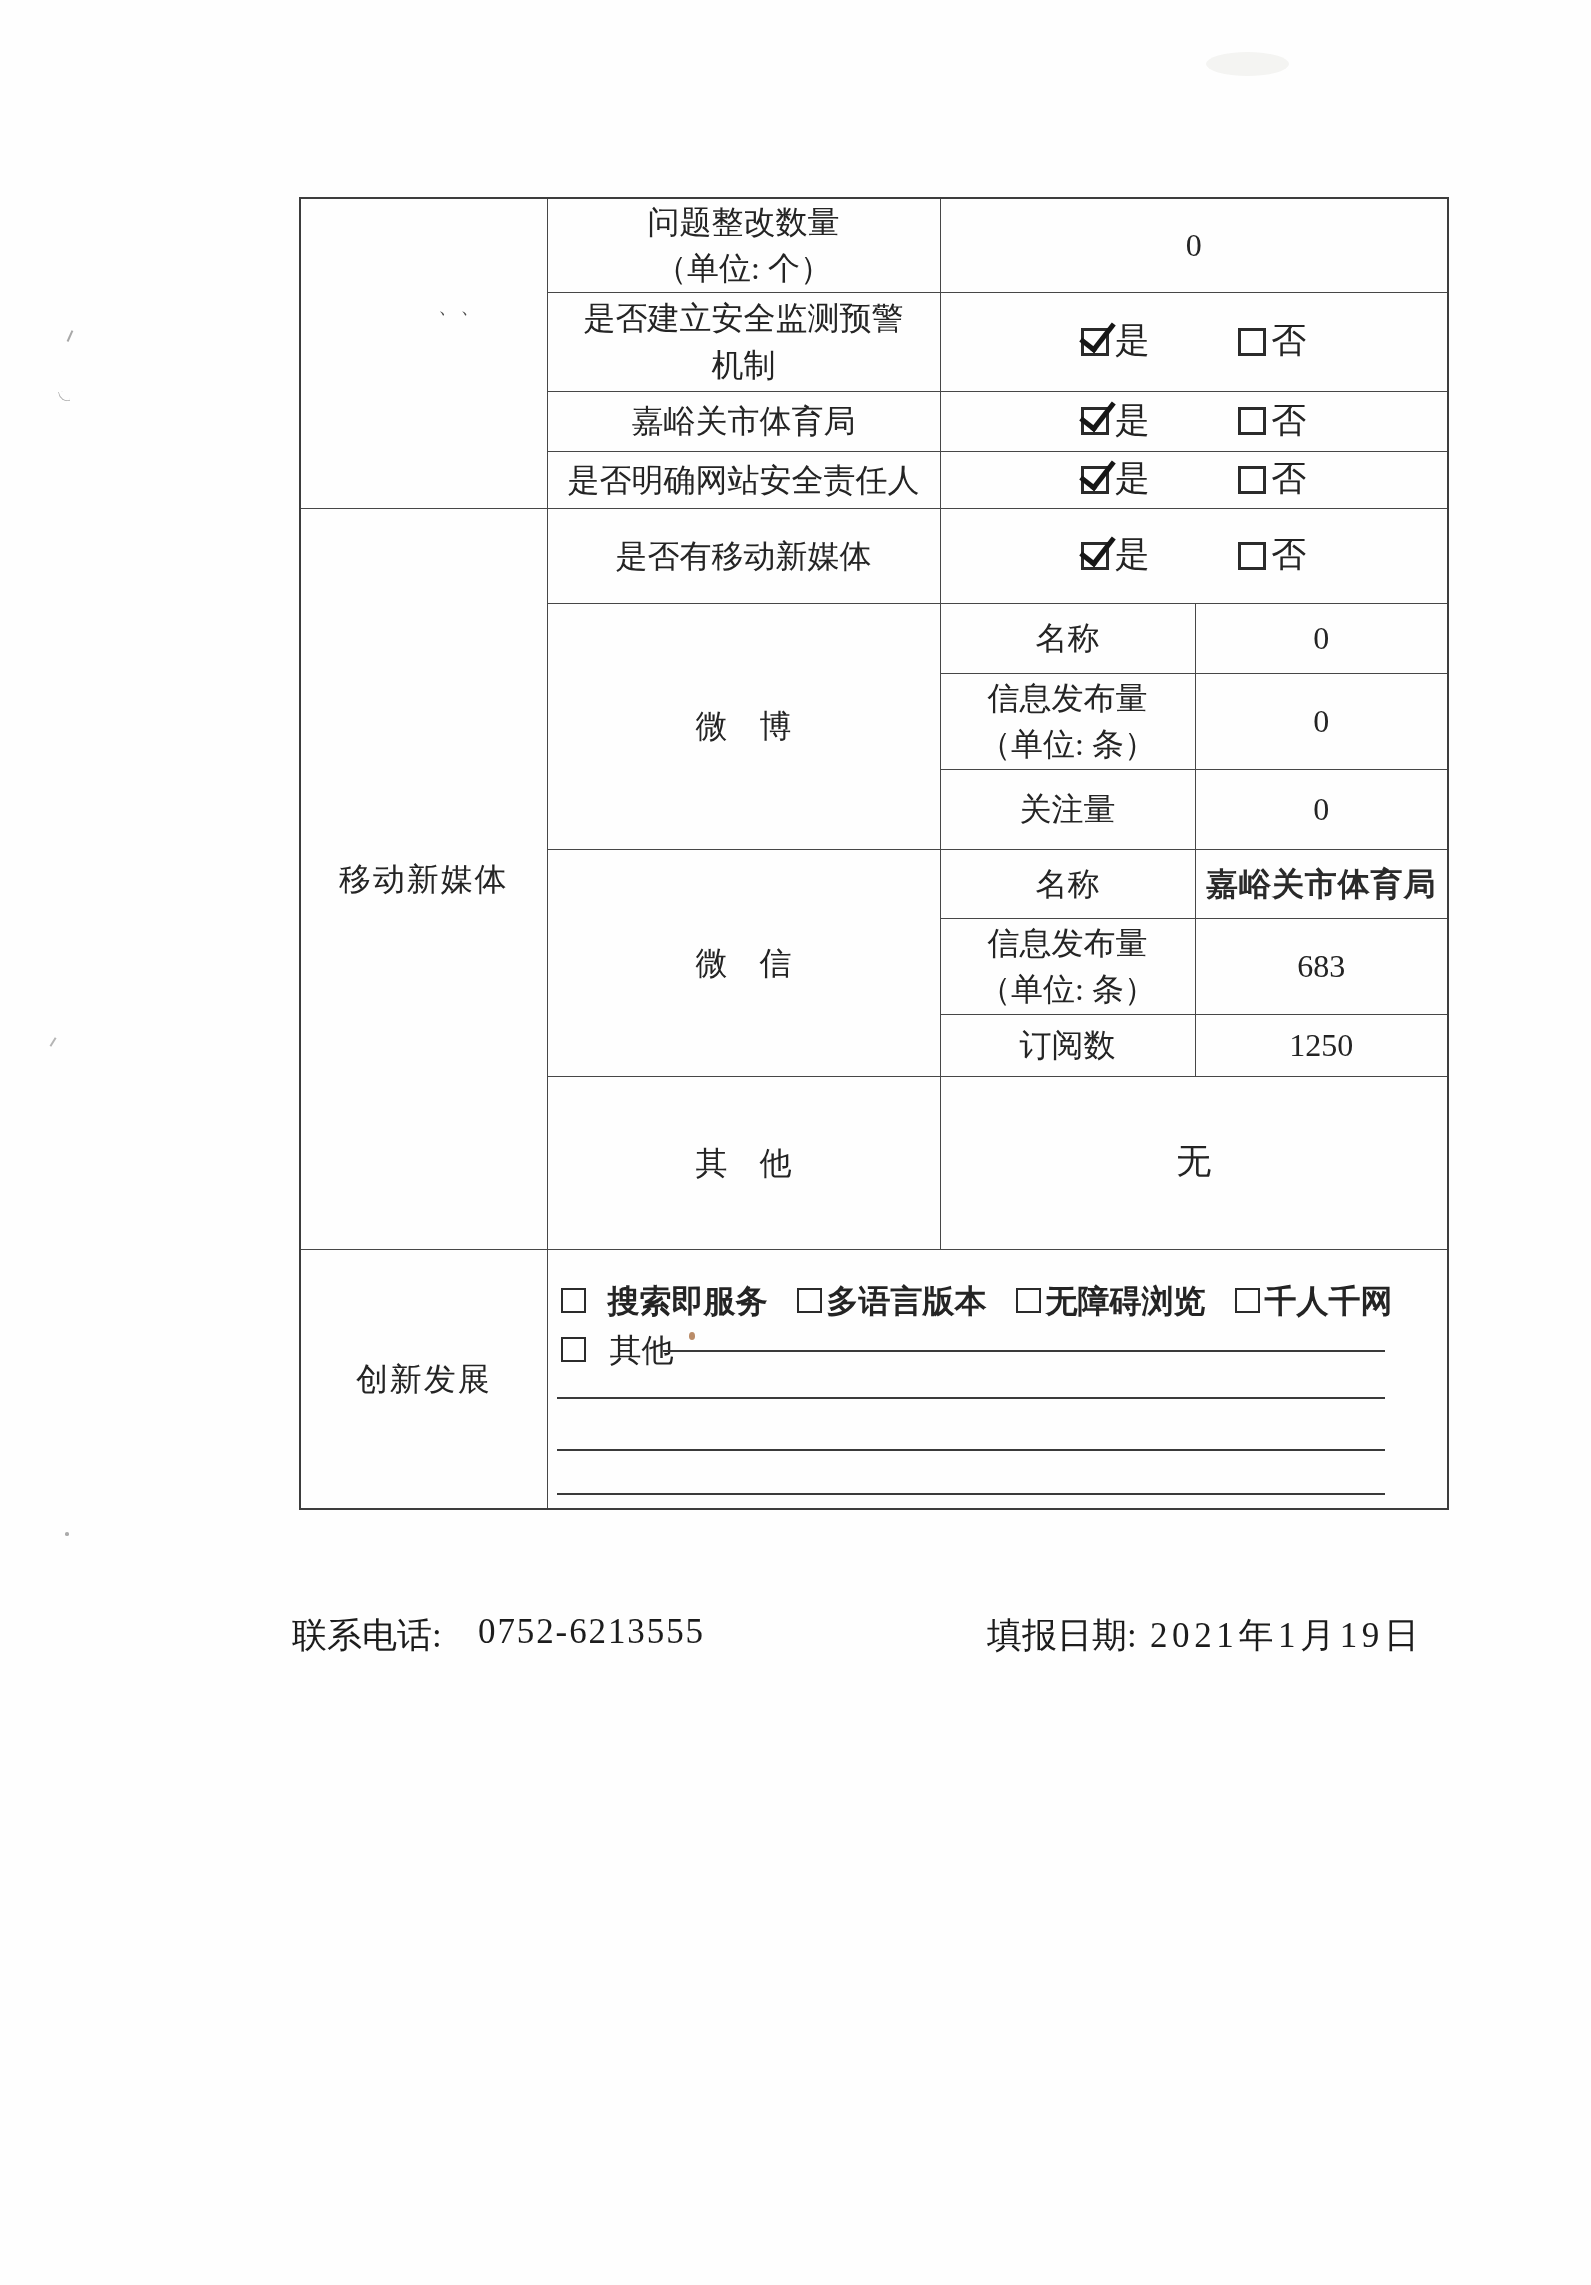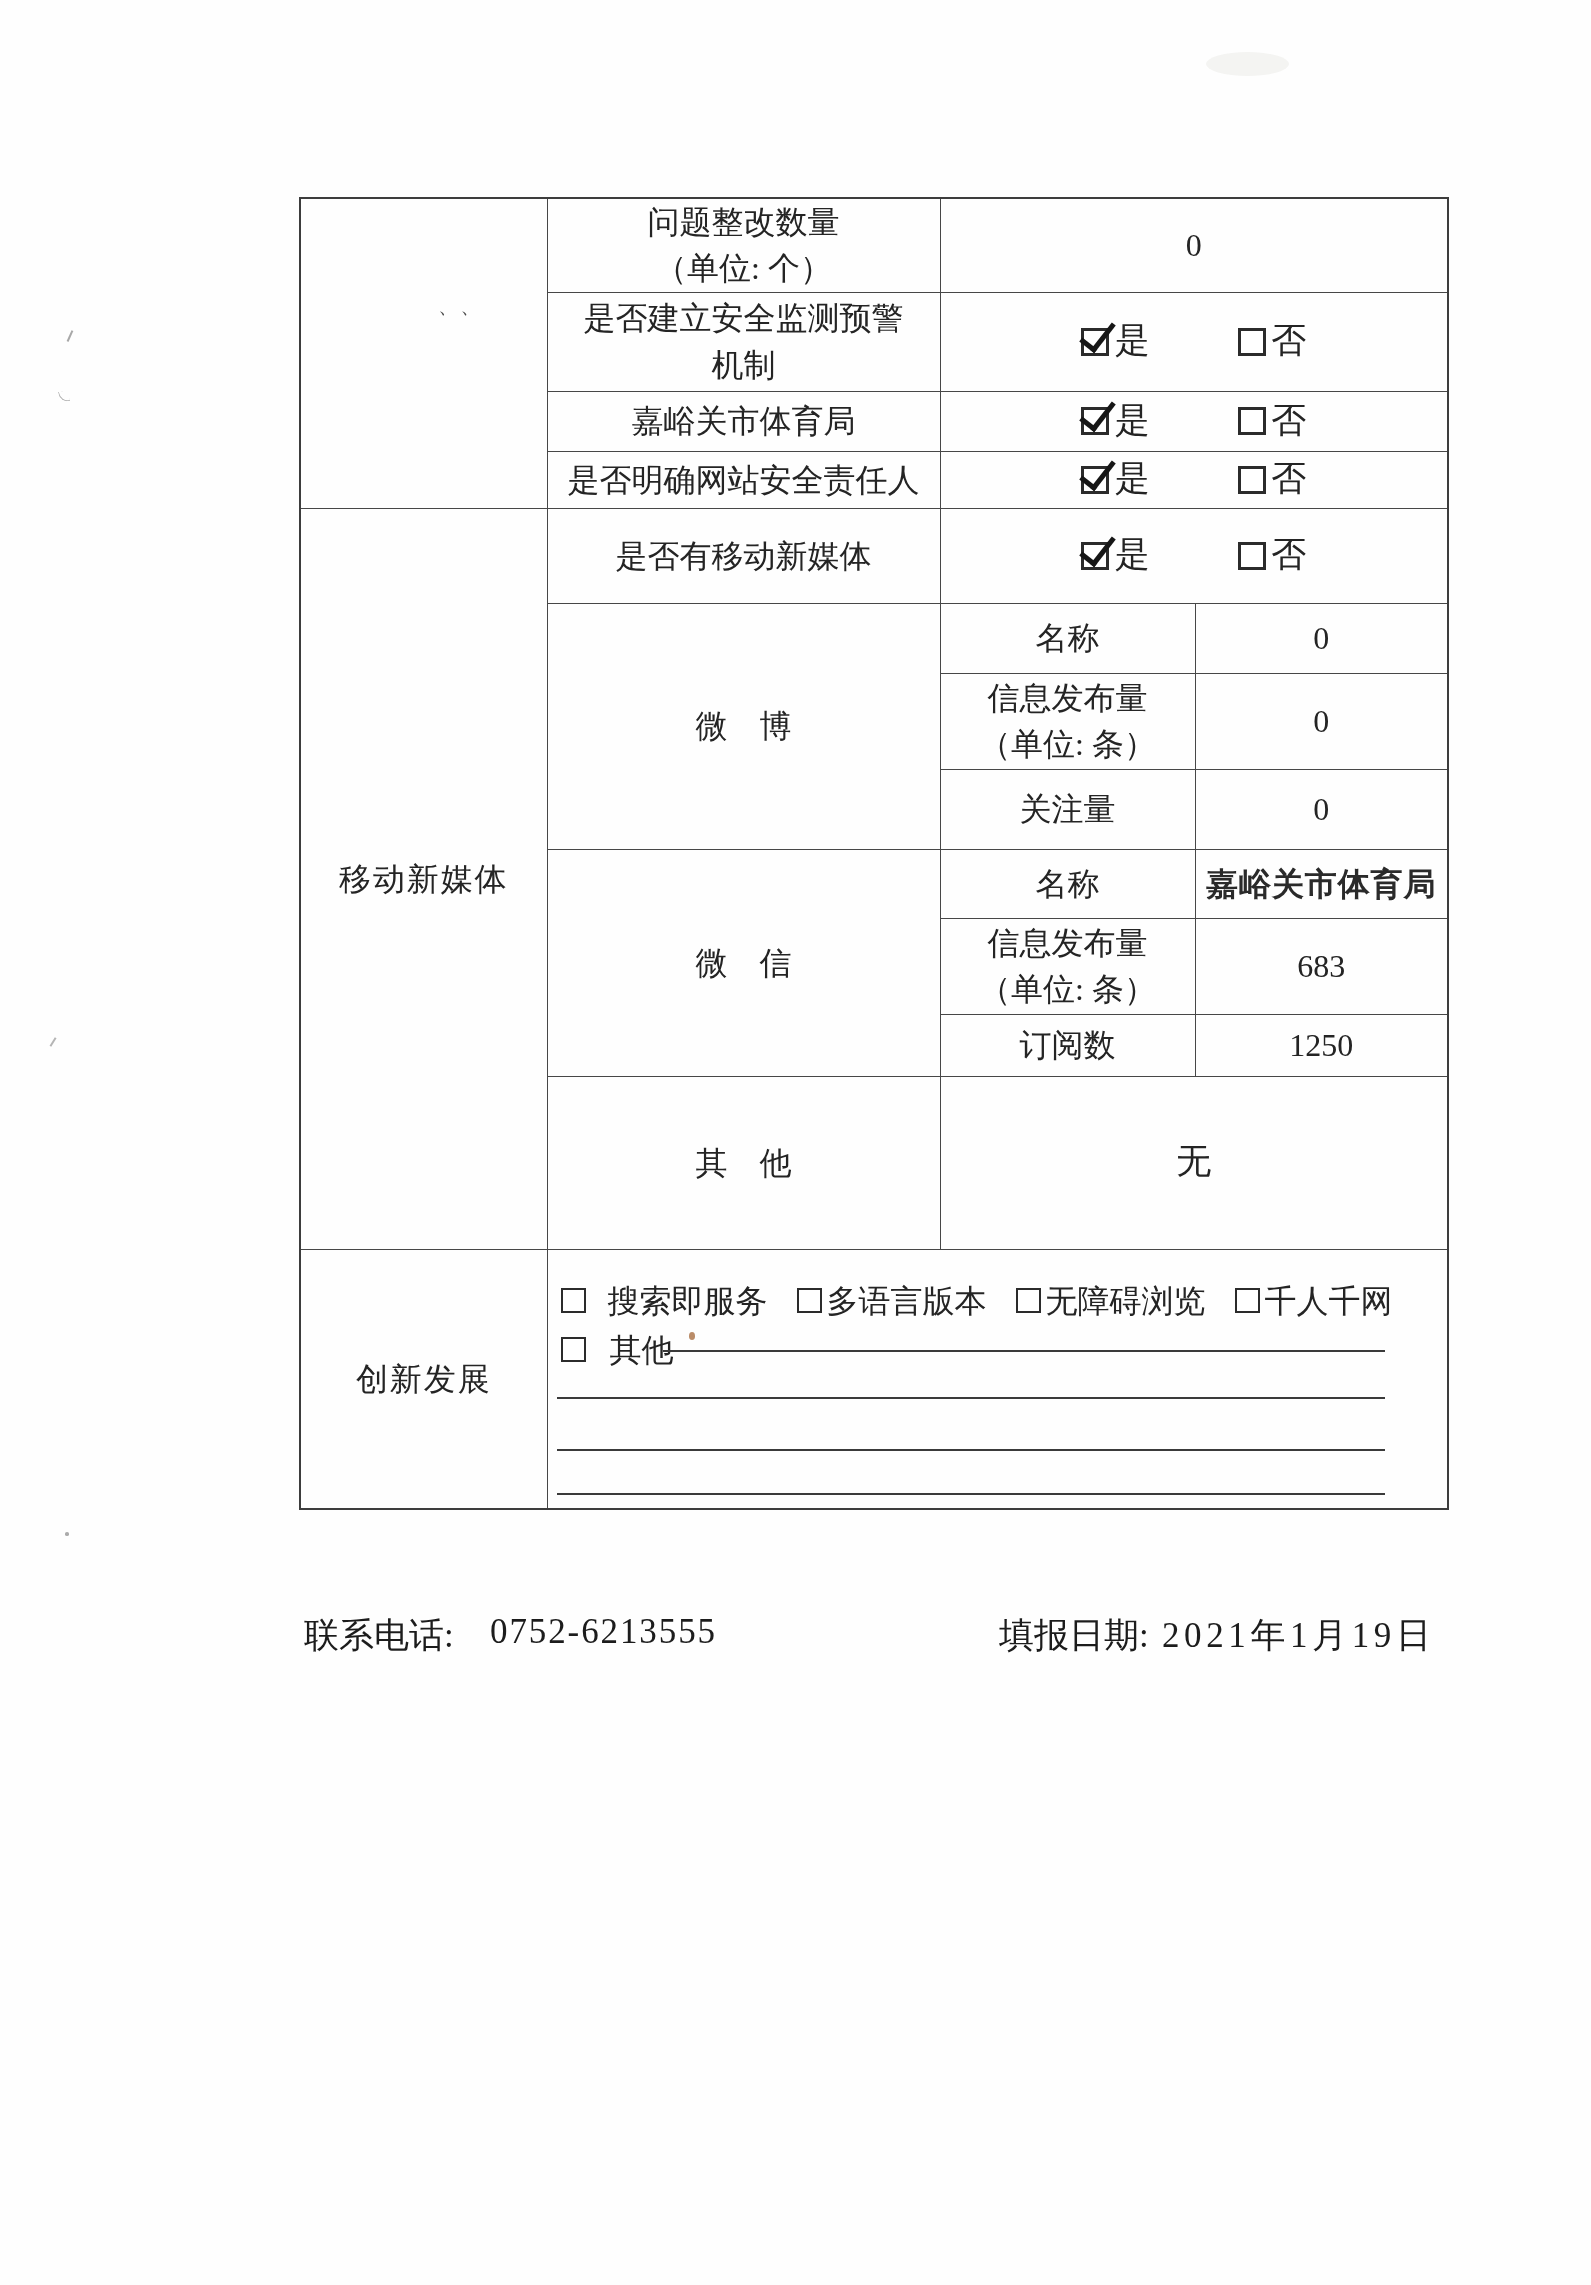--- a/index.html
+++ b/index.html
@@ -63,20 +63,21 @@
     position:absolute;left:137px;top:93px;
     font-size:20.4px;color:#4a4a4a;letter-spacing:1.9px;
   }
 
   
   .inno-cell{position:relative;vertical-align:top;}
   .inno-line1{
     position:absolute;left:13px;top:28px;
     display:flex;align-items:flex-start;gap:29px;
     white-space:nowrap;
+    font-weight:bold;
   }
   .inno-opt{display:flex;align-items:center;gap:5px;font-size:32px;}
   .inno-opt.first{gap:22px;}
   .inno-line2{
     position:absolute;left:13px;top:77px;
     display:flex;align-items:center;gap:24px;font-size:32px;
   }
   .uline{position:absolute;border-bottom:2.8px solid #3a3a3a;height:0;}
   .uline.other-line{left:115px;top:100px;width:722px;}
   .uline.l1{left:9.3px;top:147px;width:828px;}
@@ -90,21 +91,21 @@
 
   .org-name{
     font-family:"Liberation Sans","DejaVu Sans",sans-serif;
     font-weight:700;font-size:32px;letter-spacing:0.9px;color:#2a2a2a;margin-top:37px;
   }
 
   
   .f-line{position:absolute;white-space:nowrap;font-size:35px;color:#1c1c1c;}
   .f-line span{position:absolute;top:0;white-space:nowrap;}
   .f-line1{left:302px;top:1535px;width:1159px;height:46px;}
-  .f-line2{left:292px;top:1612px;width:1206px;height:46px;margin-left:12px;}
+  .f-line2{left:292px;top:1612px;width:1206px;height:46px;}
   .off0{left:0;}
   .o-v1{left:213px;}
   .o-l2{left:447px;}
   .o-v2{left:601px;}
   .o-l3{left:813px;}
   .o-v3{left:935px;}
   .p-v{left:186px;letter-spacing:1.9px;}
   .d-l{left:695px;}
   .d-v{left:858px;letter-spacing:4.6px;}
 

